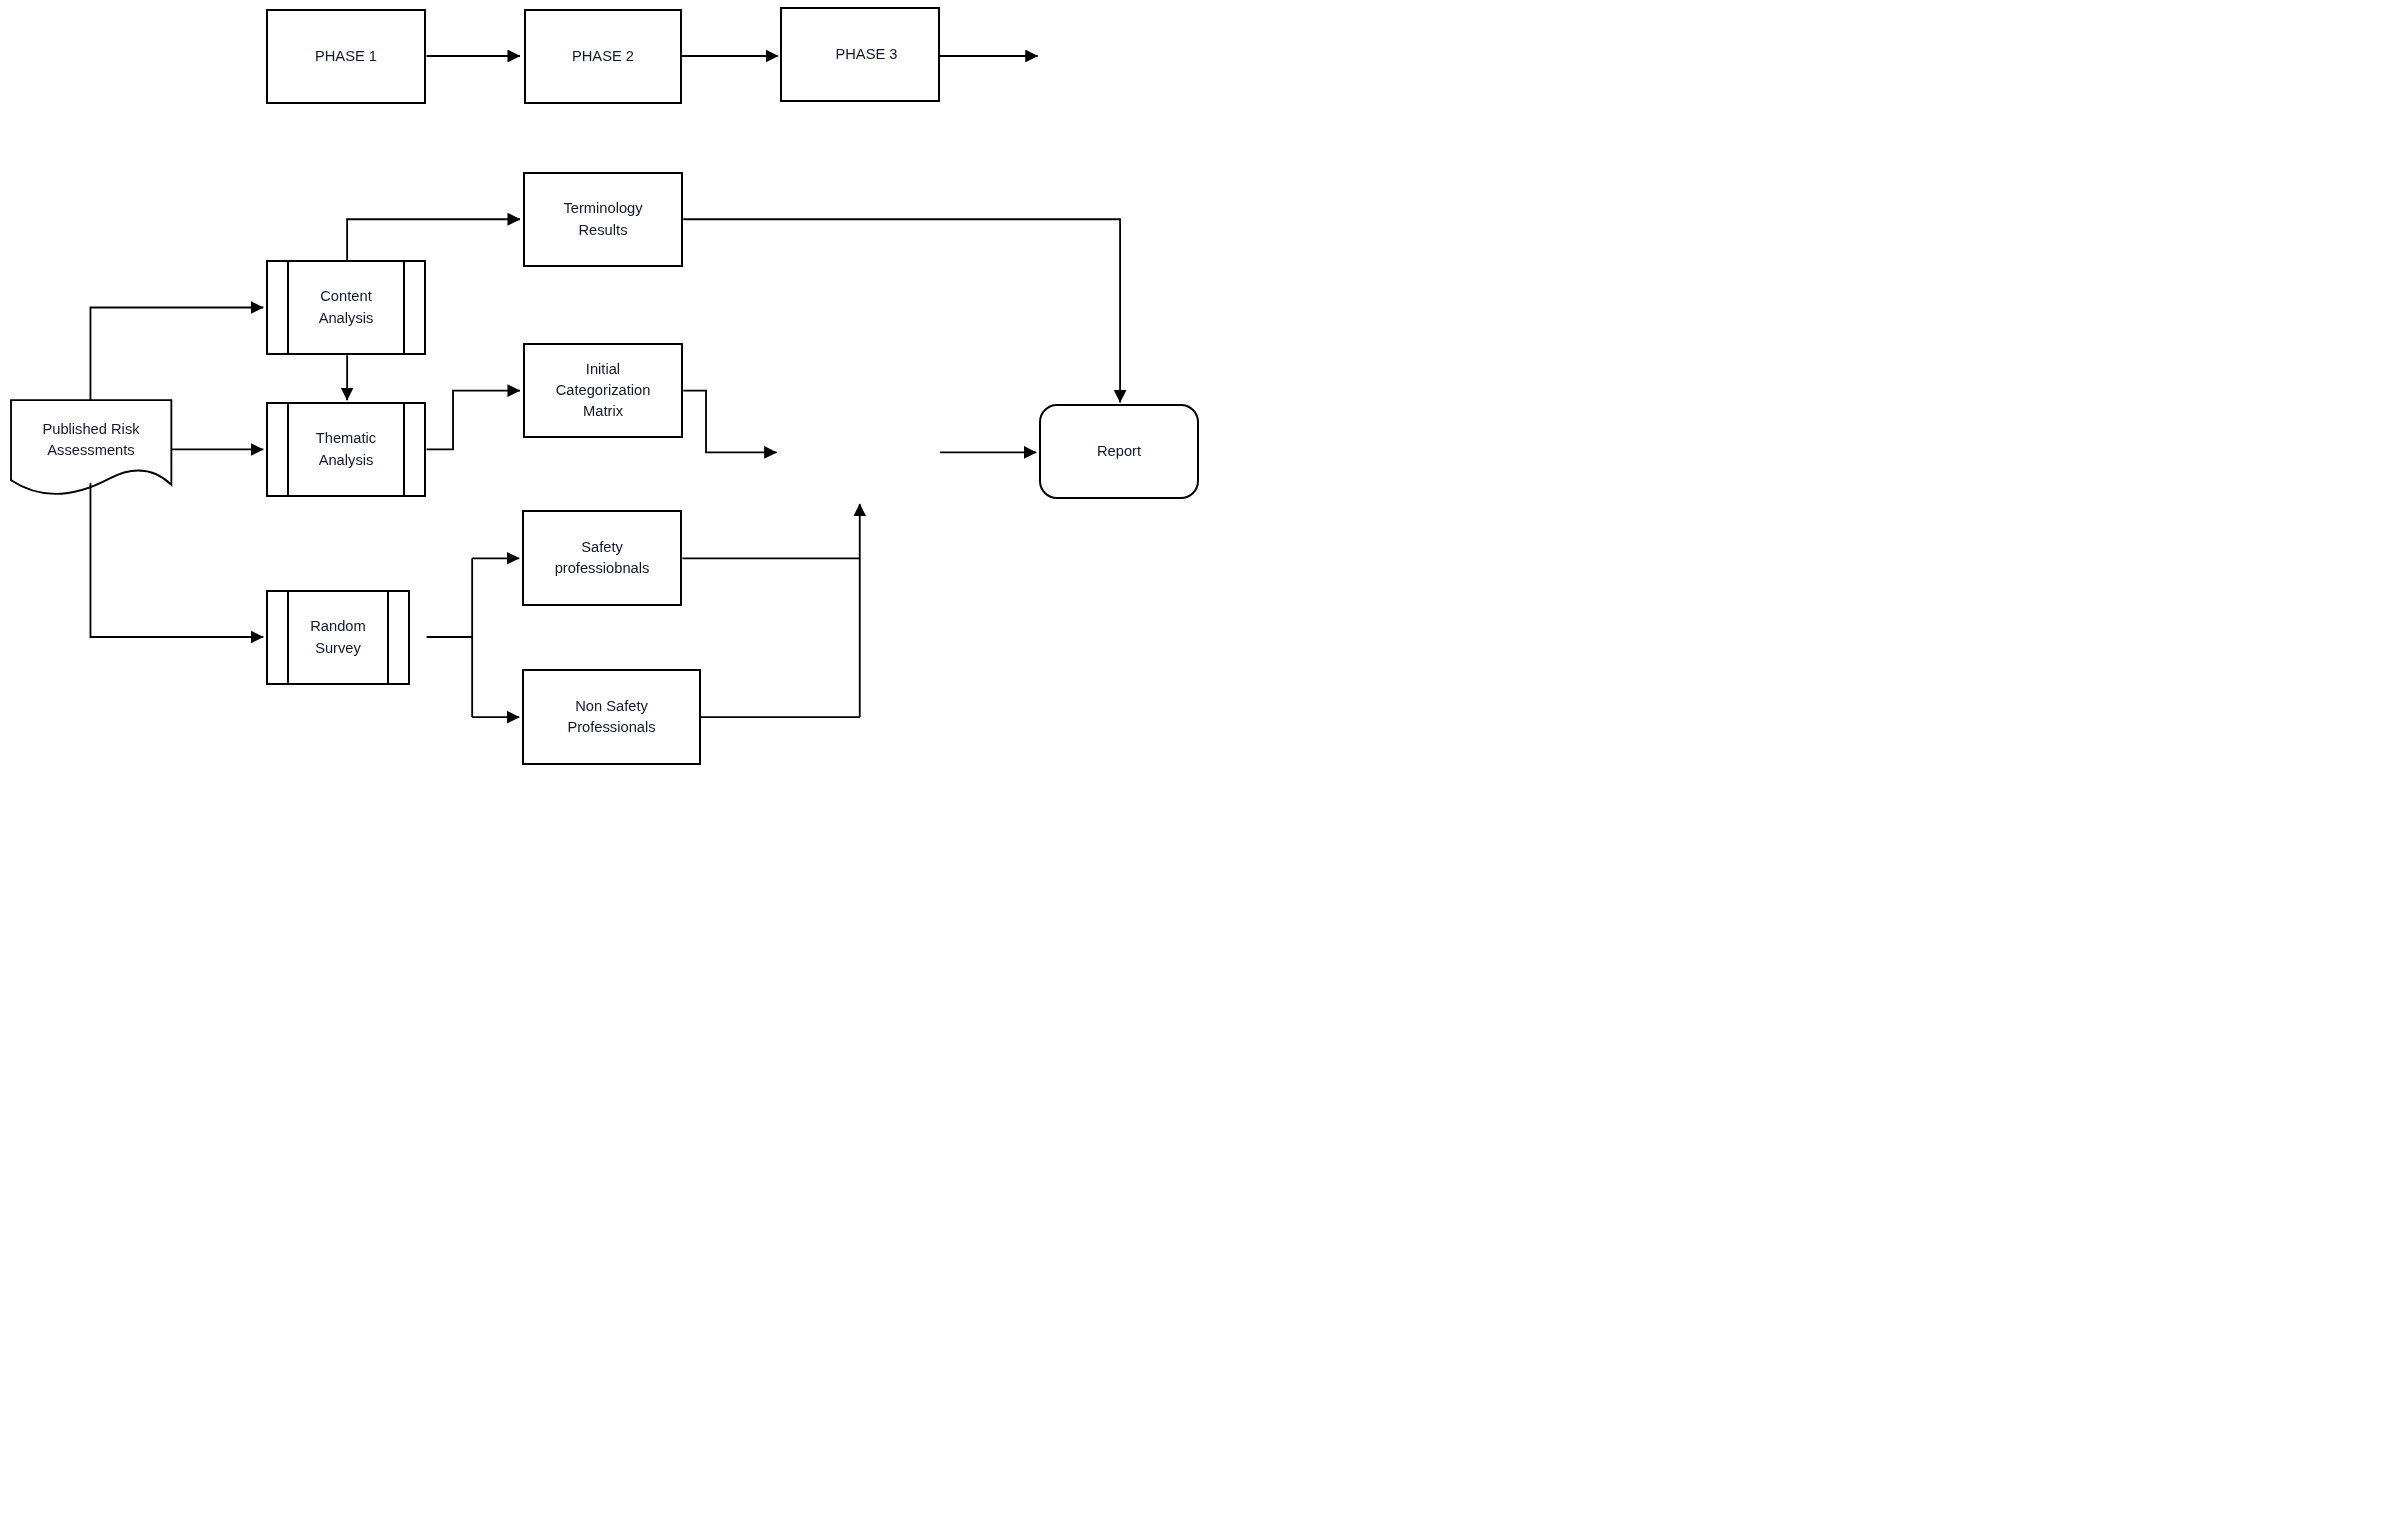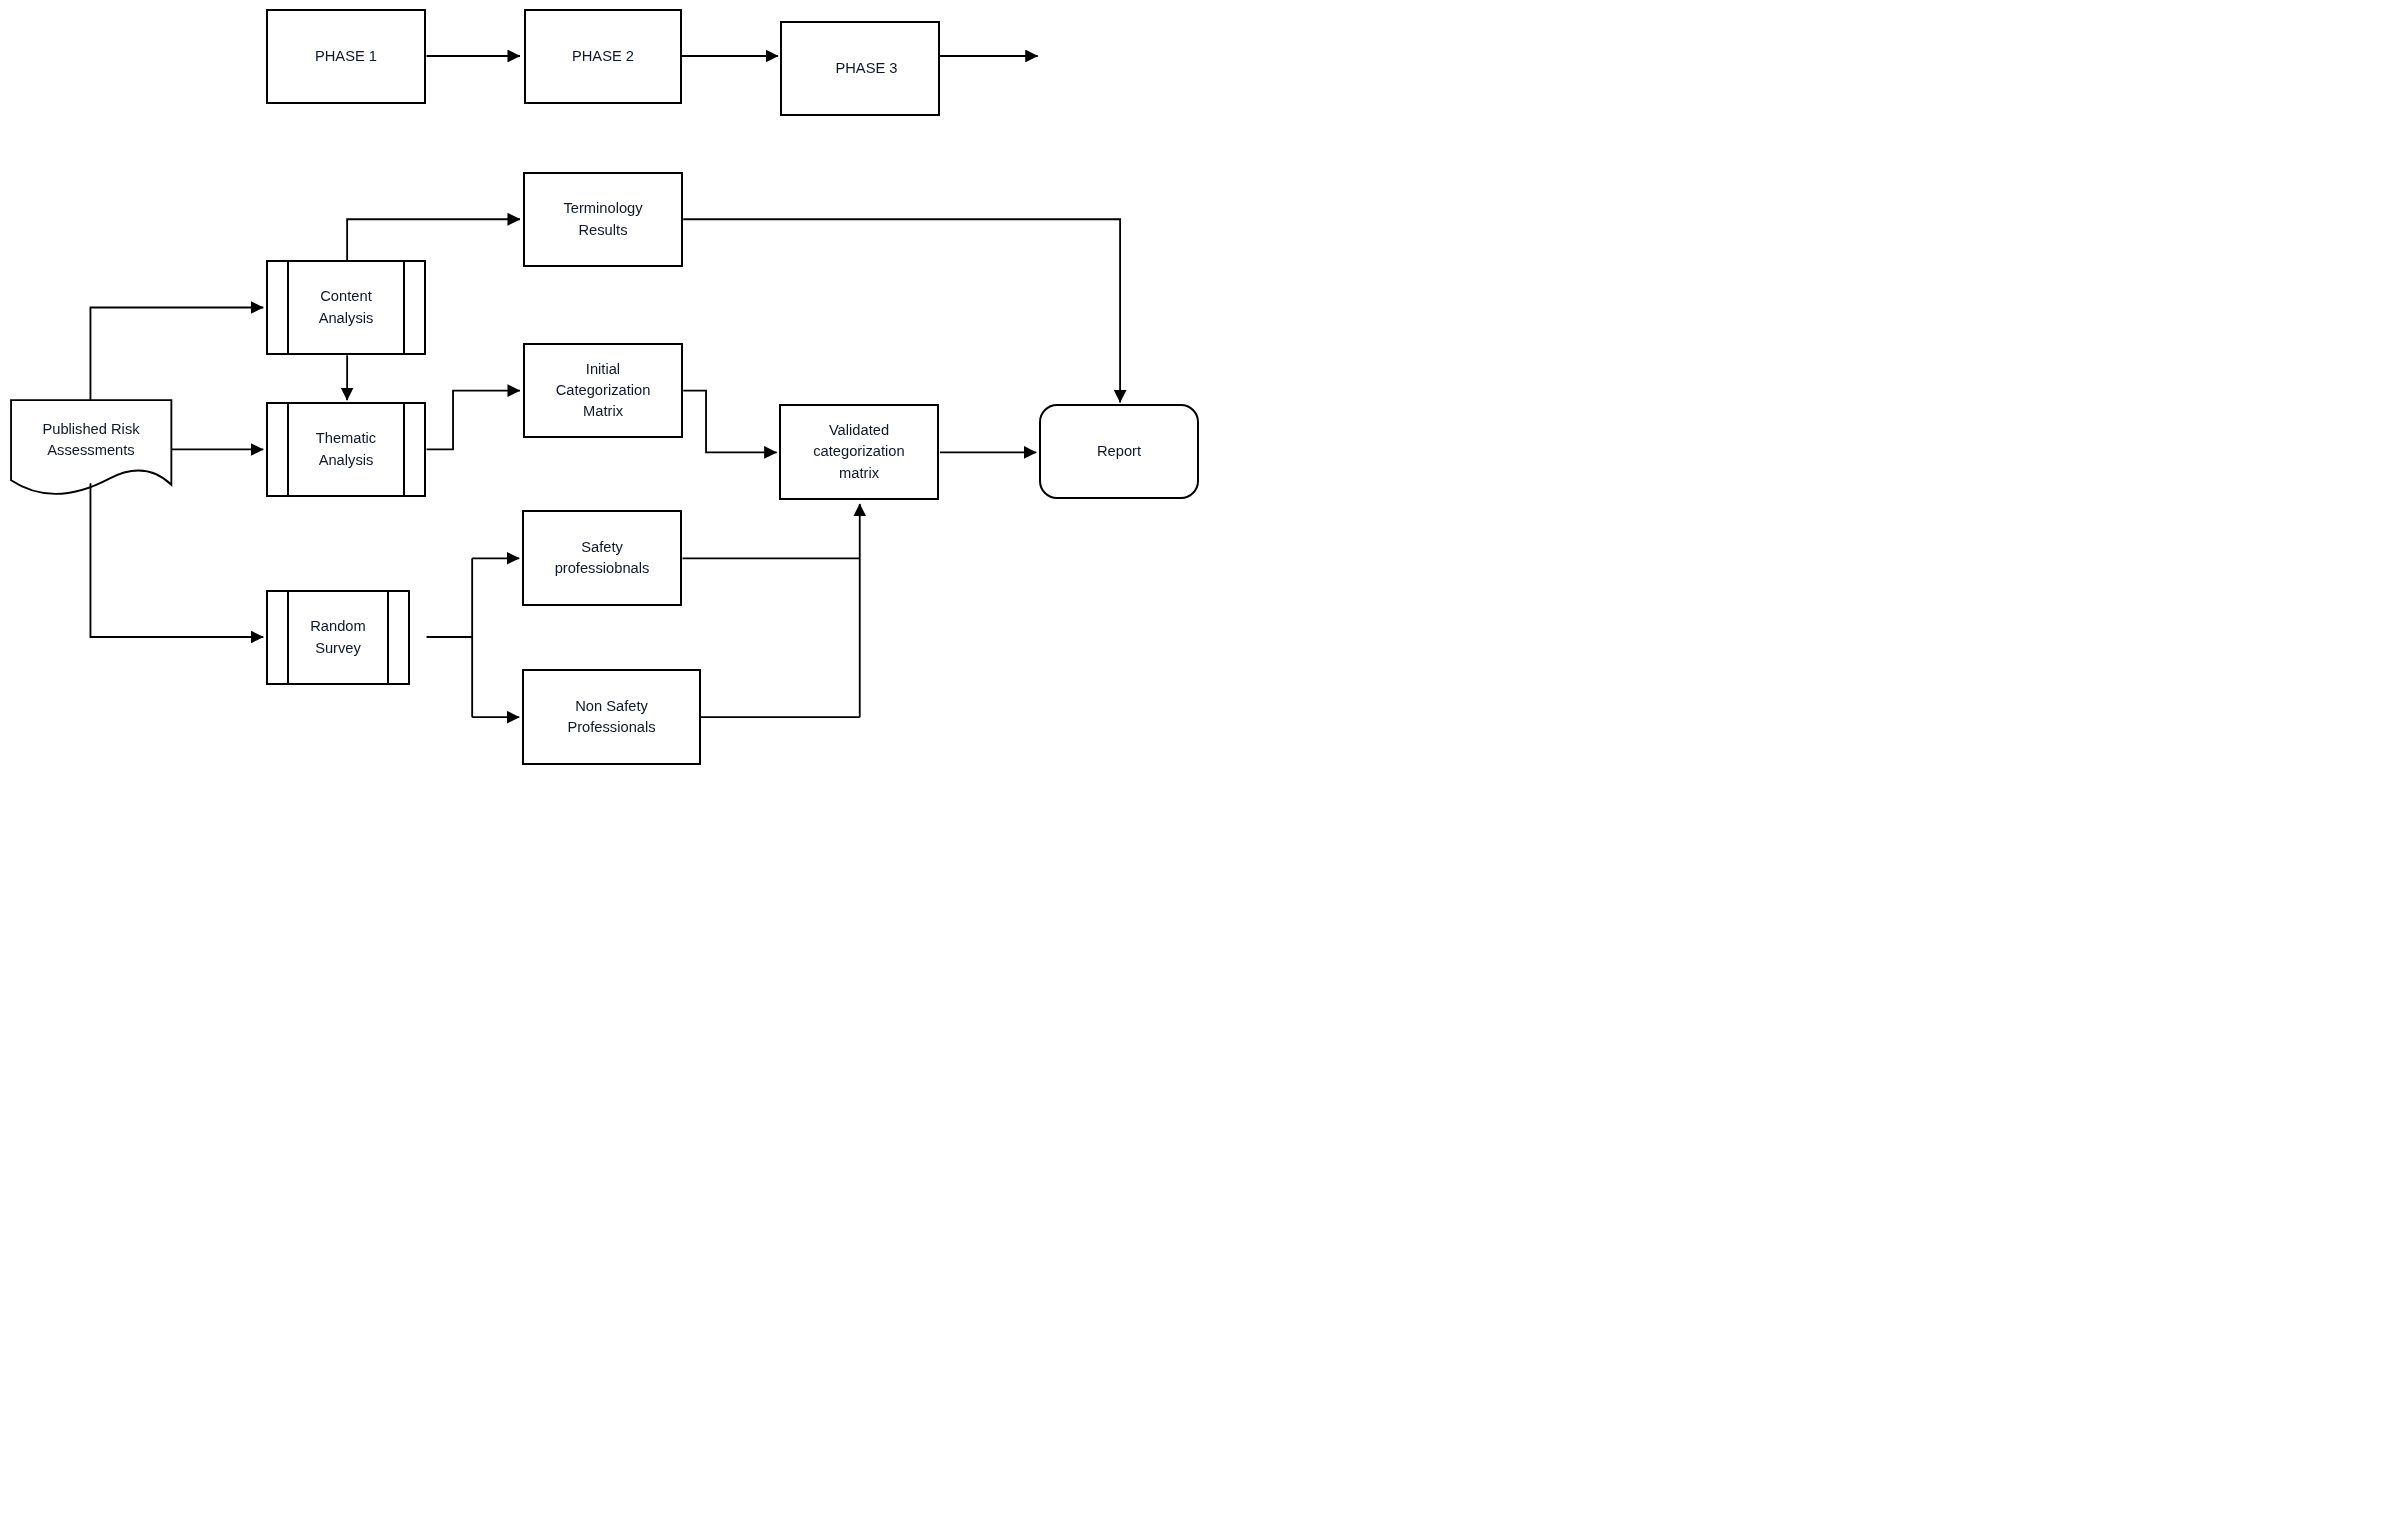--- a/index.html
+++ b/index.html
@@ -73,21 +73,21 @@
       <path d="M 1278 615 H 1409" marker-end="url(#ah)"></path>
     </g>
   </svg>
 
   <div class="node" style="left:266px;top:8.8px;width:160px;height:95px;">
     <span class="label">PHASE 1</span>
   </div>
   <div class="node" style="left:524px;top:8.8px;width:158px;height:95px;">
     <span class="label">PHASE 2</span>
   </div>
-  <div class="node" style="left:780px;top:21px;width:160px;height:95px;padding-left:13px;">
+  <div class="node" style="left:780px;top:7px;width:160px;height:95px;padding-left:13px;">
     <span class="label">PHASE 3</span>
   </div>
 
   <div class="node doc" style="left:11px;top:403px;width:160px;height:74px;">
     <span class="label">Published Risk
 Assessments</span>
   </div>
 
   <div class="node pp" style="left:266px;top:260px;width:160px;height:95px;">
     <span class="label">Content
@@ -113,23 +113,18 @@
   <div class="node" style="left:523px;top:343px;width:160px;height:95px;">
     <span class="label">Initial
 Categorization
 Matrix</span>
   </div>
   <div class="node" style="left:522px;top:669px;width:179px;height:96px;">
     <span class="label">Non Safety
 Professionals</span>
   </div>
 
-  <div class="node" style="left:779px;top:404px;width:160px;height:96px;">
-    <span class="label">Validated
-categorization
-matrix</span>
-  </div>
   <div class="node" style="left:1039px;top:404px;width:160px;height:95px;border-radius:18px;">
     <span class="label">Report</span>
   </div>
 
 </div>
 
 
 </body></html>

